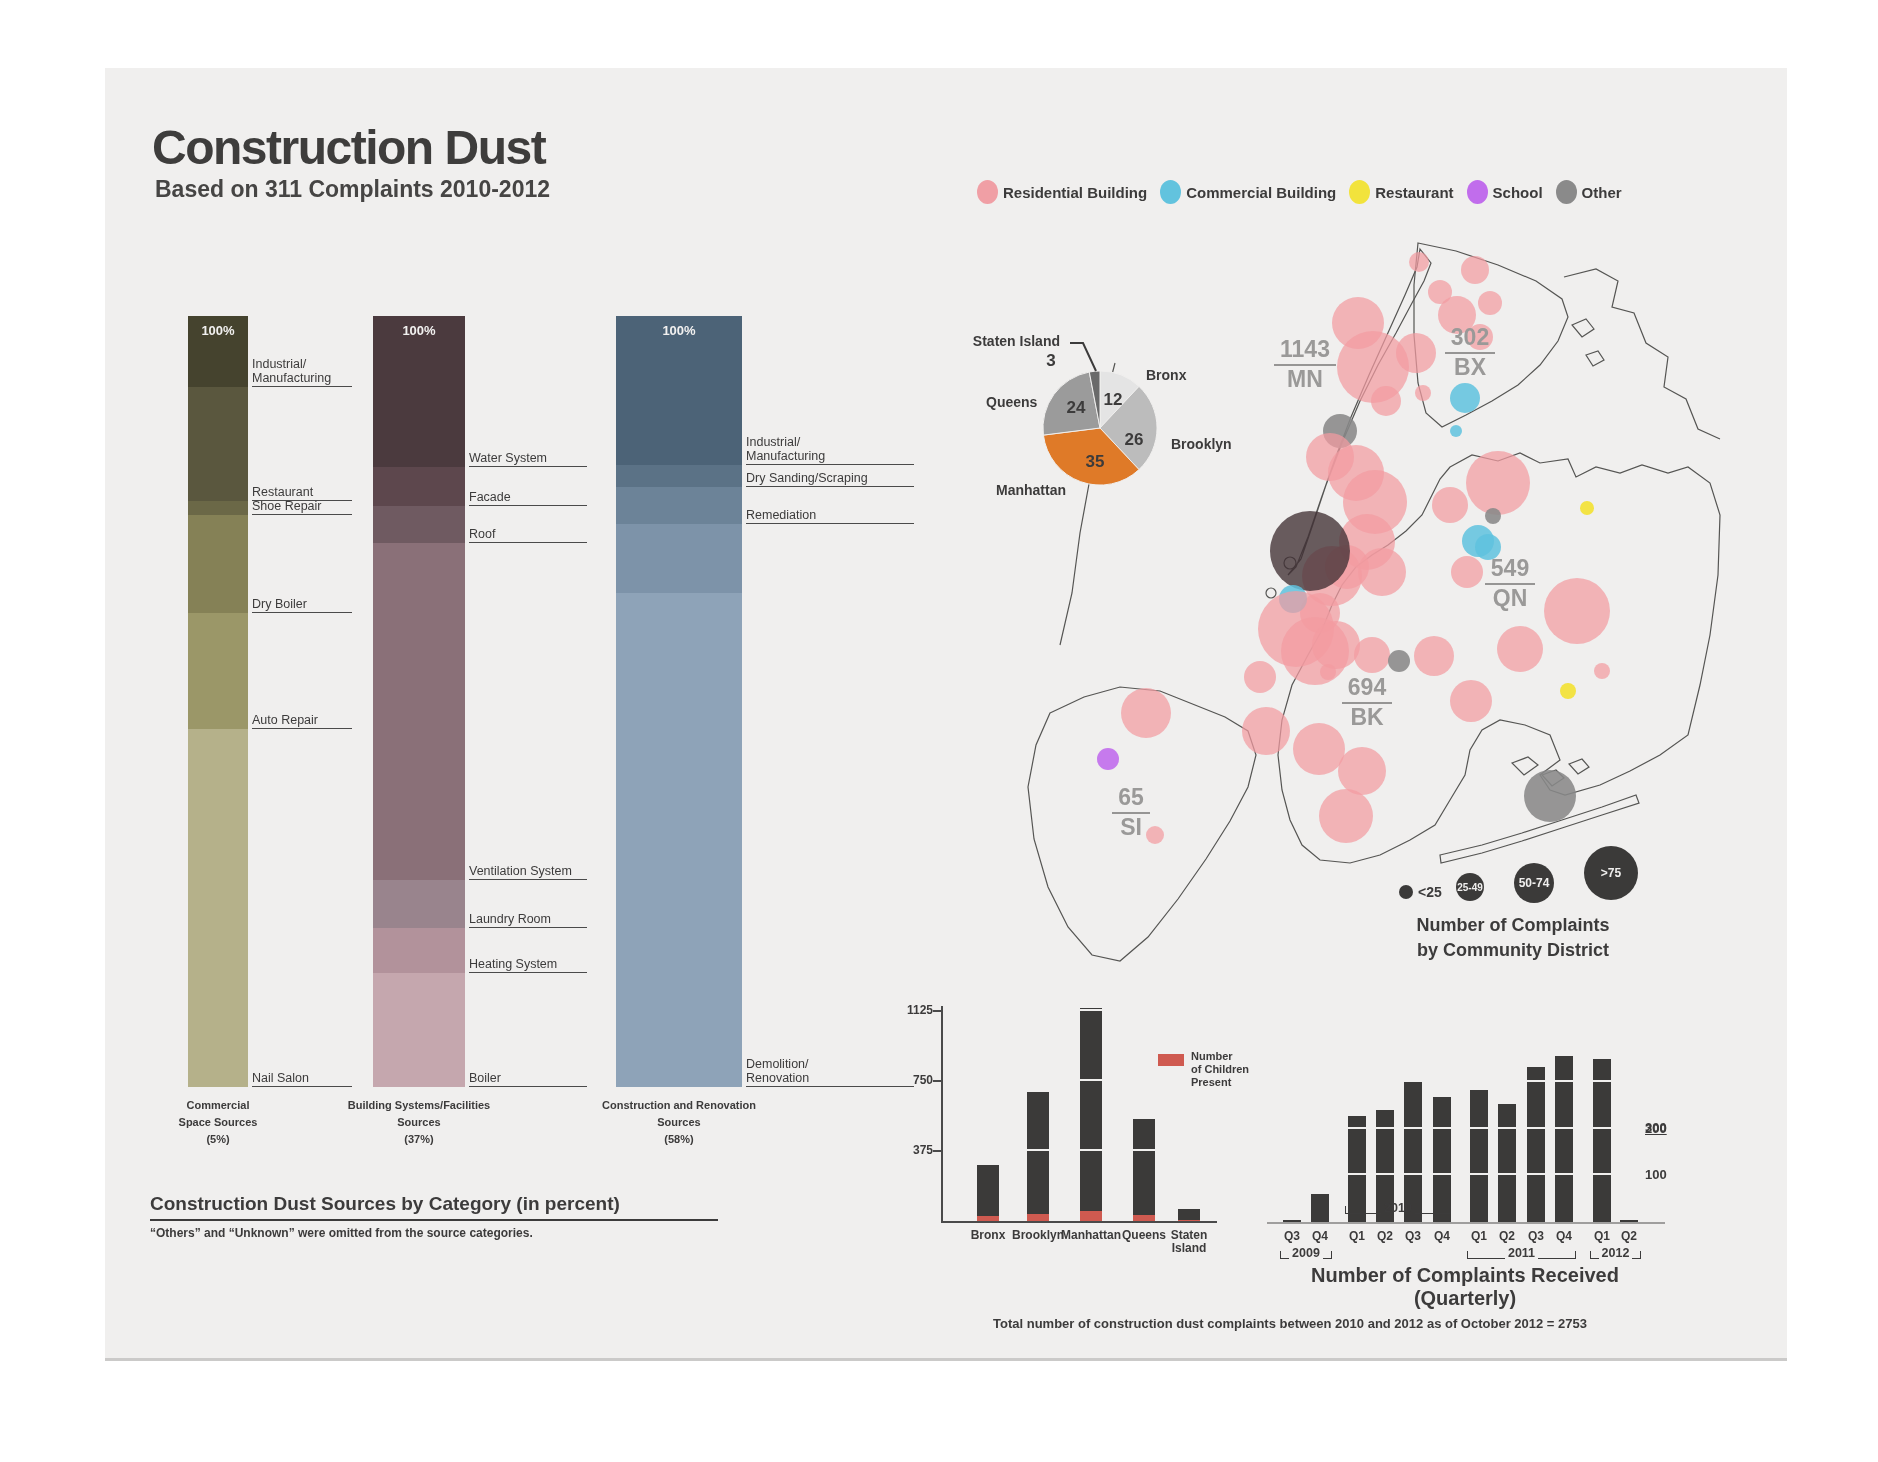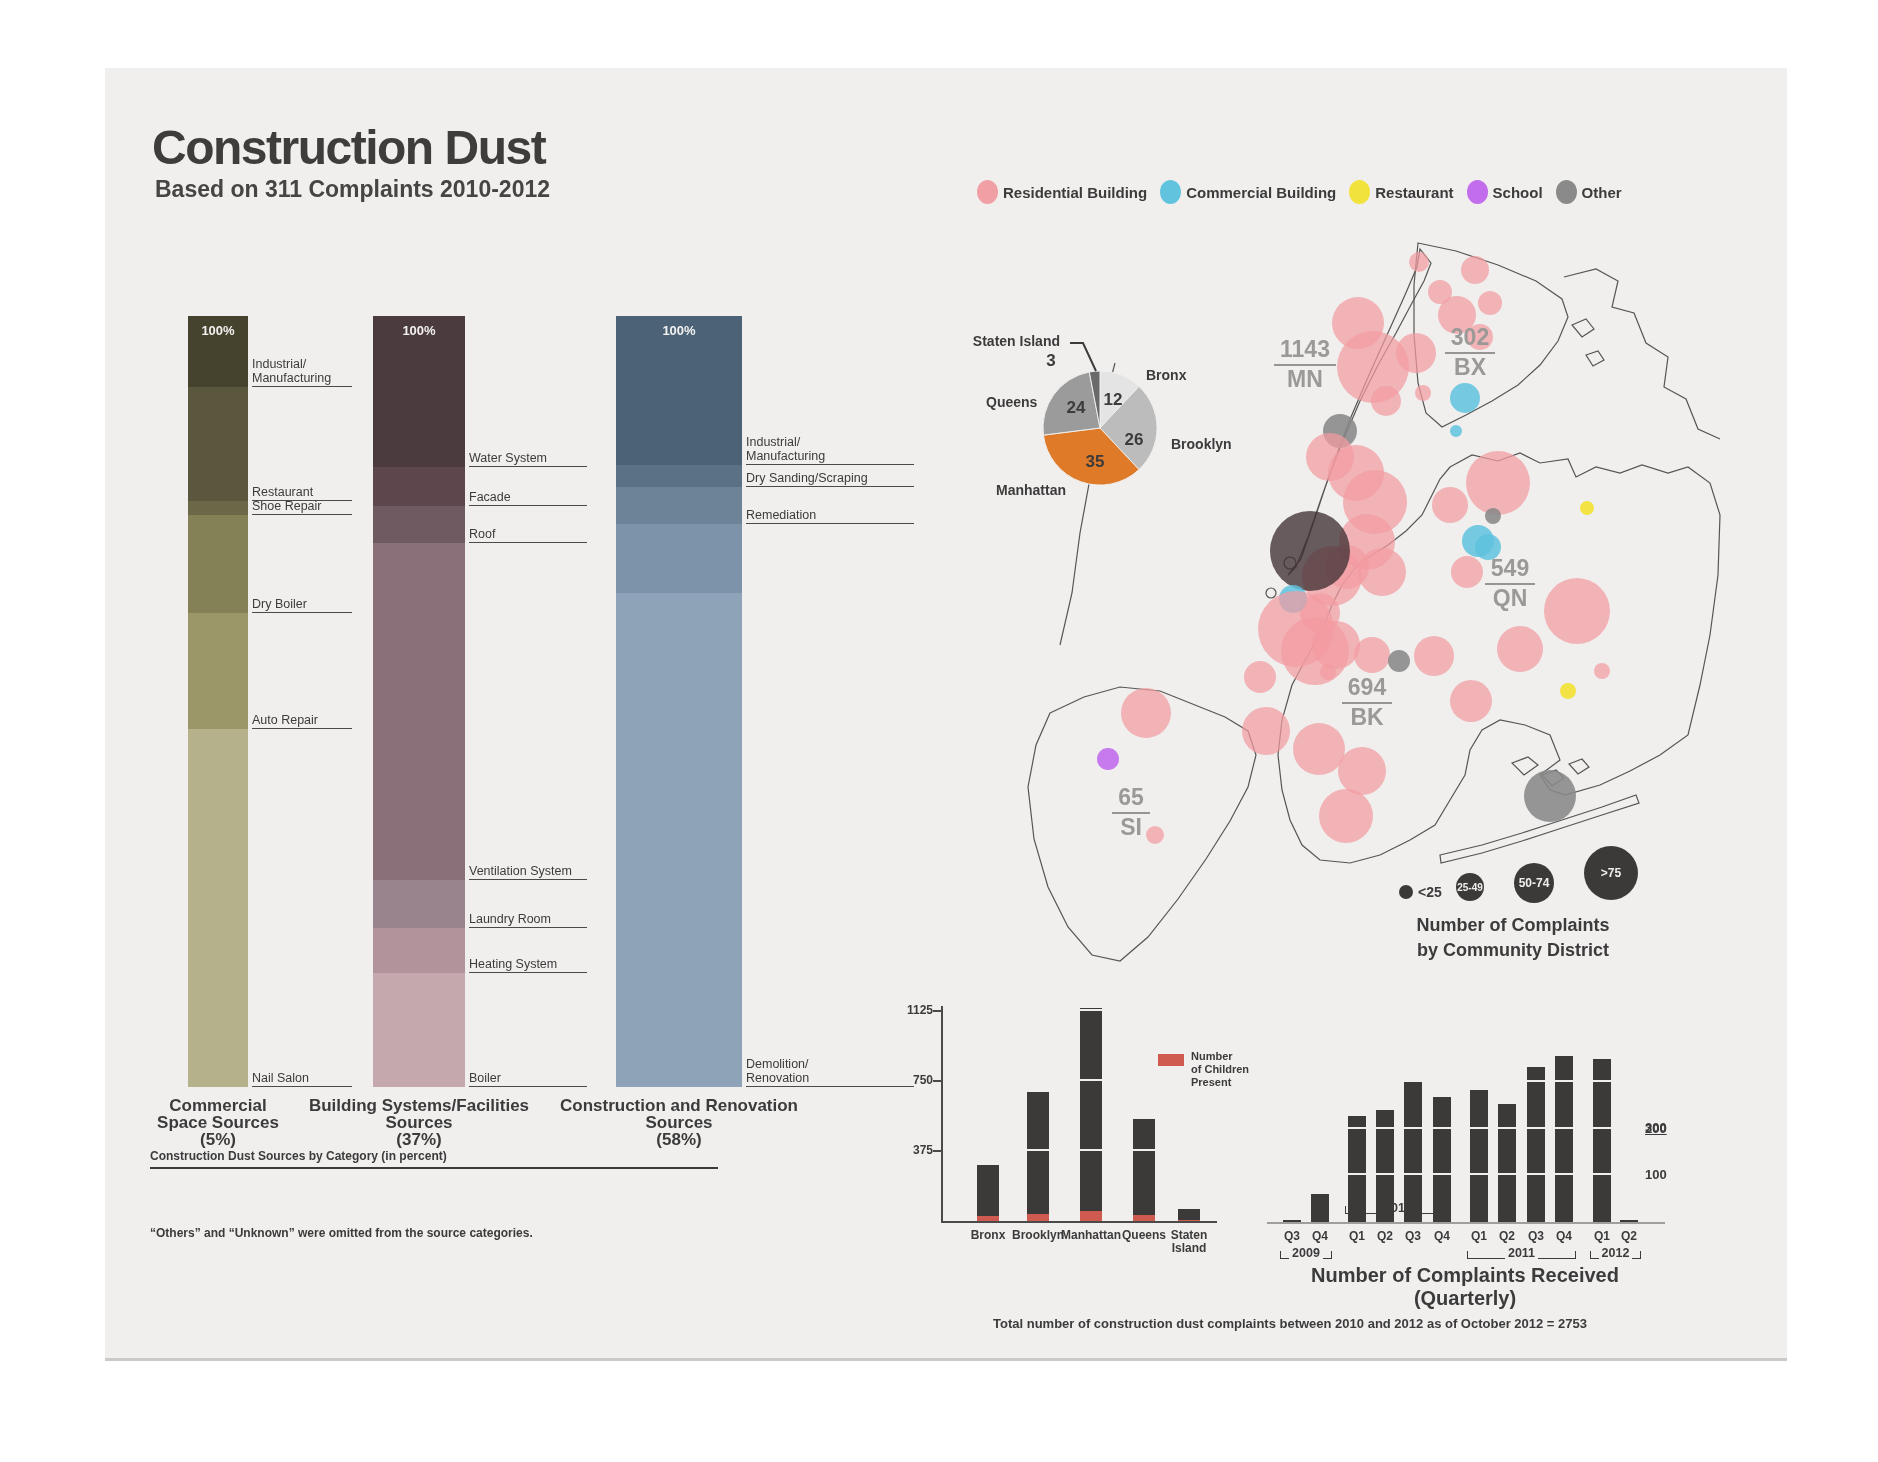--- a/index.html
+++ b/index.html
@@ -8,22 +8,22 @@
   .abs{position:absolute;}
   #main-title{left:47px;top:52px;font-size:48px;font-weight:900;letter-spacing:-1.5px;color:#3e3d3c;}
   #subtitle{left:50px;top:108px;font-size:23px;font-weight:700;color:#464544;}
   #cat-legend{left:872px;top:112px;display:flex;align-items:center;gap:13px;}
   .leg-item{display:flex;align-items:center;gap:5px;}
   .leg-dot{width:21px;height:24px;border-radius:50%;}
   .leg-label{font-size:15px;font-weight:600;color:#3c3b3b;white-space:nowrap;}
   .seg-label{position:absolute;transform:translateY(-100%);border-bottom:1.5px solid #4a4a4a;
     font-size:12.5px;line-height:14px;color:#3c3b3b;padding-bottom:1px;white-space:pre-line;}
   .bar-top-label{position:absolute;width:100%;text-align:center;top:7px;color:#f2f1f0;font-size:13px;font-weight:600;}
-  .bar-caption{position:absolute;text-align:center;font-size:17px;line-height:17px;font-weight:600;color:#3c3b3b;white-space:pre-line;}
-  #bars-heading{left:45px;top:1081px;font-size:12px;font-weight:600;color:#3c3b3b;width:568px;border-bottom:2px solid #3c3b3b;padding-bottom:4px;}
+  .bar-caption{position:absolute;text-align:center;font-size:11px;line-height:17px;font-weight:600;color:#3c3b3b;white-space:pre-line;}
+  #bars-heading{left:45px;top:1125px;font-size:19px;font-weight:600;color:#3c3b3b;width:568px;border-bottom:2px solid #3c3b3b;padding-bottom:4px;}
   #bars-note{left:45px;top:1158px;font-size:12px;font-weight:700;color:#3c3b3b;}
   #pie-caption{left:845px;top:447px;width:300px;text-align:center;font-size:17.5px;font-weight:600;line-height:21px;color:#3c3b3b;white-space:pre-line;}
   .map-total{position:absolute;width:110px;text-align:center;color:#9a9998;font-weight:800;}
   .map-total .num{font-size:23px;border-bottom:2.5px solid #969594;display:inline-block;padding:0 6px 1px 6px;}
   .map-total .ab{font-size:23px;margin-top:0px;}
   .chart-title{position:absolute;text-align:center;font-size:20px;font-weight:600;color:#3c3b3b;}
   .tick-label{position:absolute;font-size:12px;font-weight:600;color:#3c3b3b;}
   .x-label{position:absolute;font-size:12px;font-weight:600;color:#3c3b3b;text-align:center;white-space:pre-line;line-height:13px;}
   .white-tick{position:absolute;left:0;width:100%;height:2px;background:#f0efee;}
   .bracket{position:absolute;display:flex;align-items:flex-end;font-size:12.5px;font-weight:700;color:#3c3b3b;}

